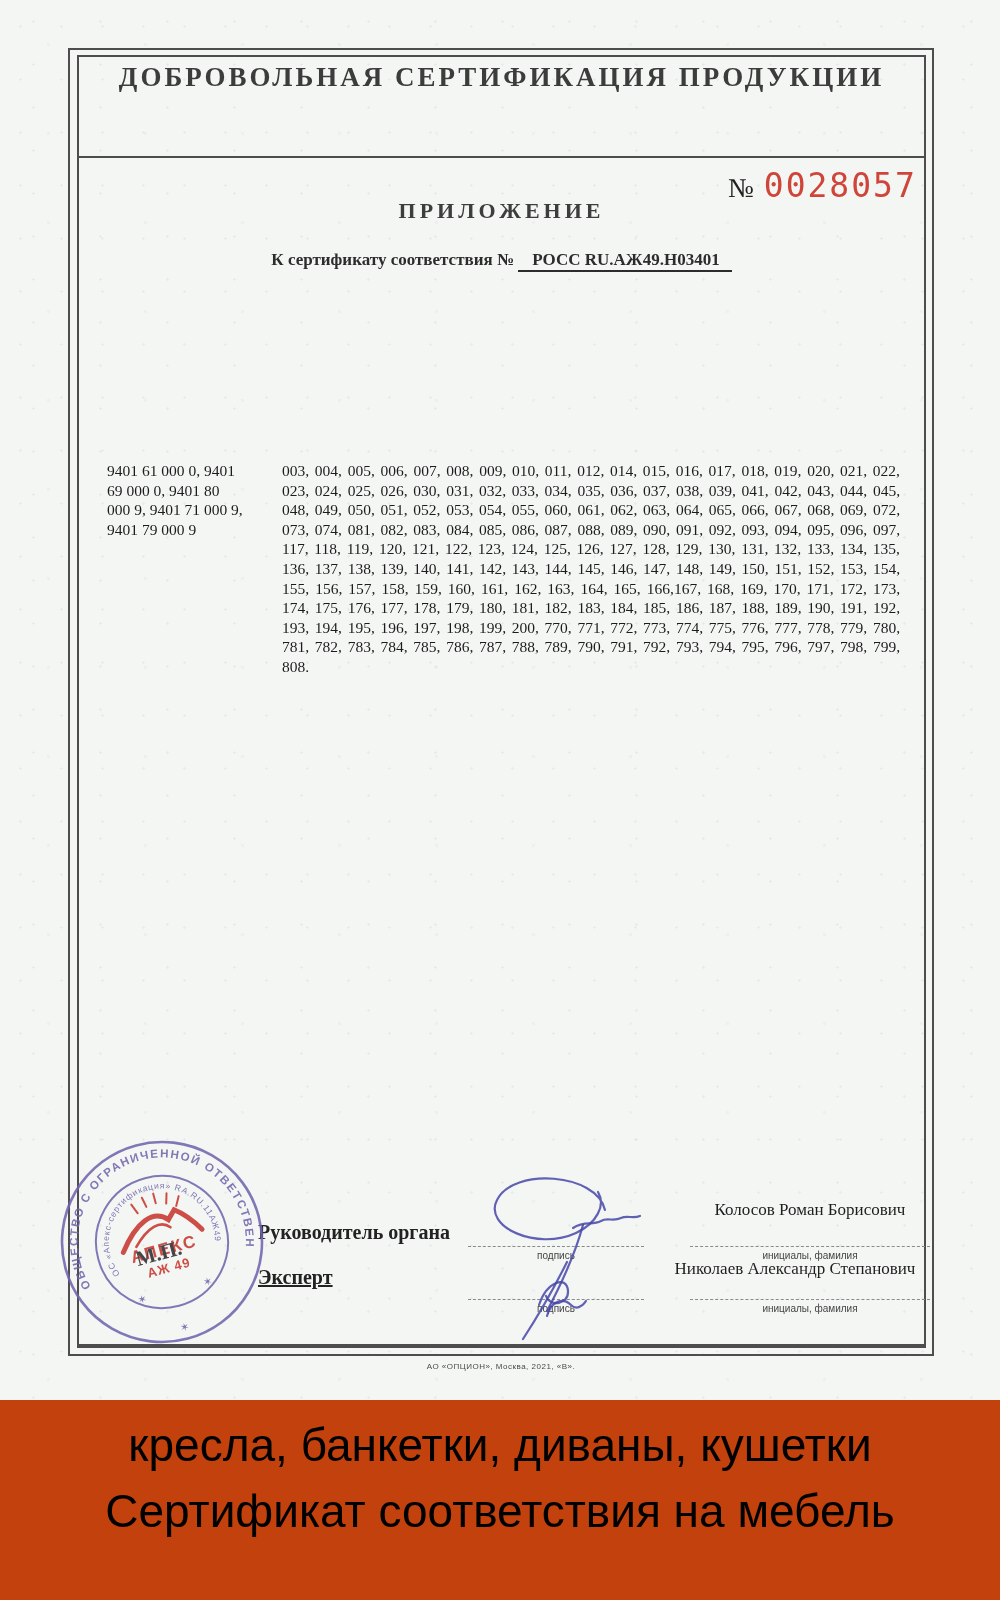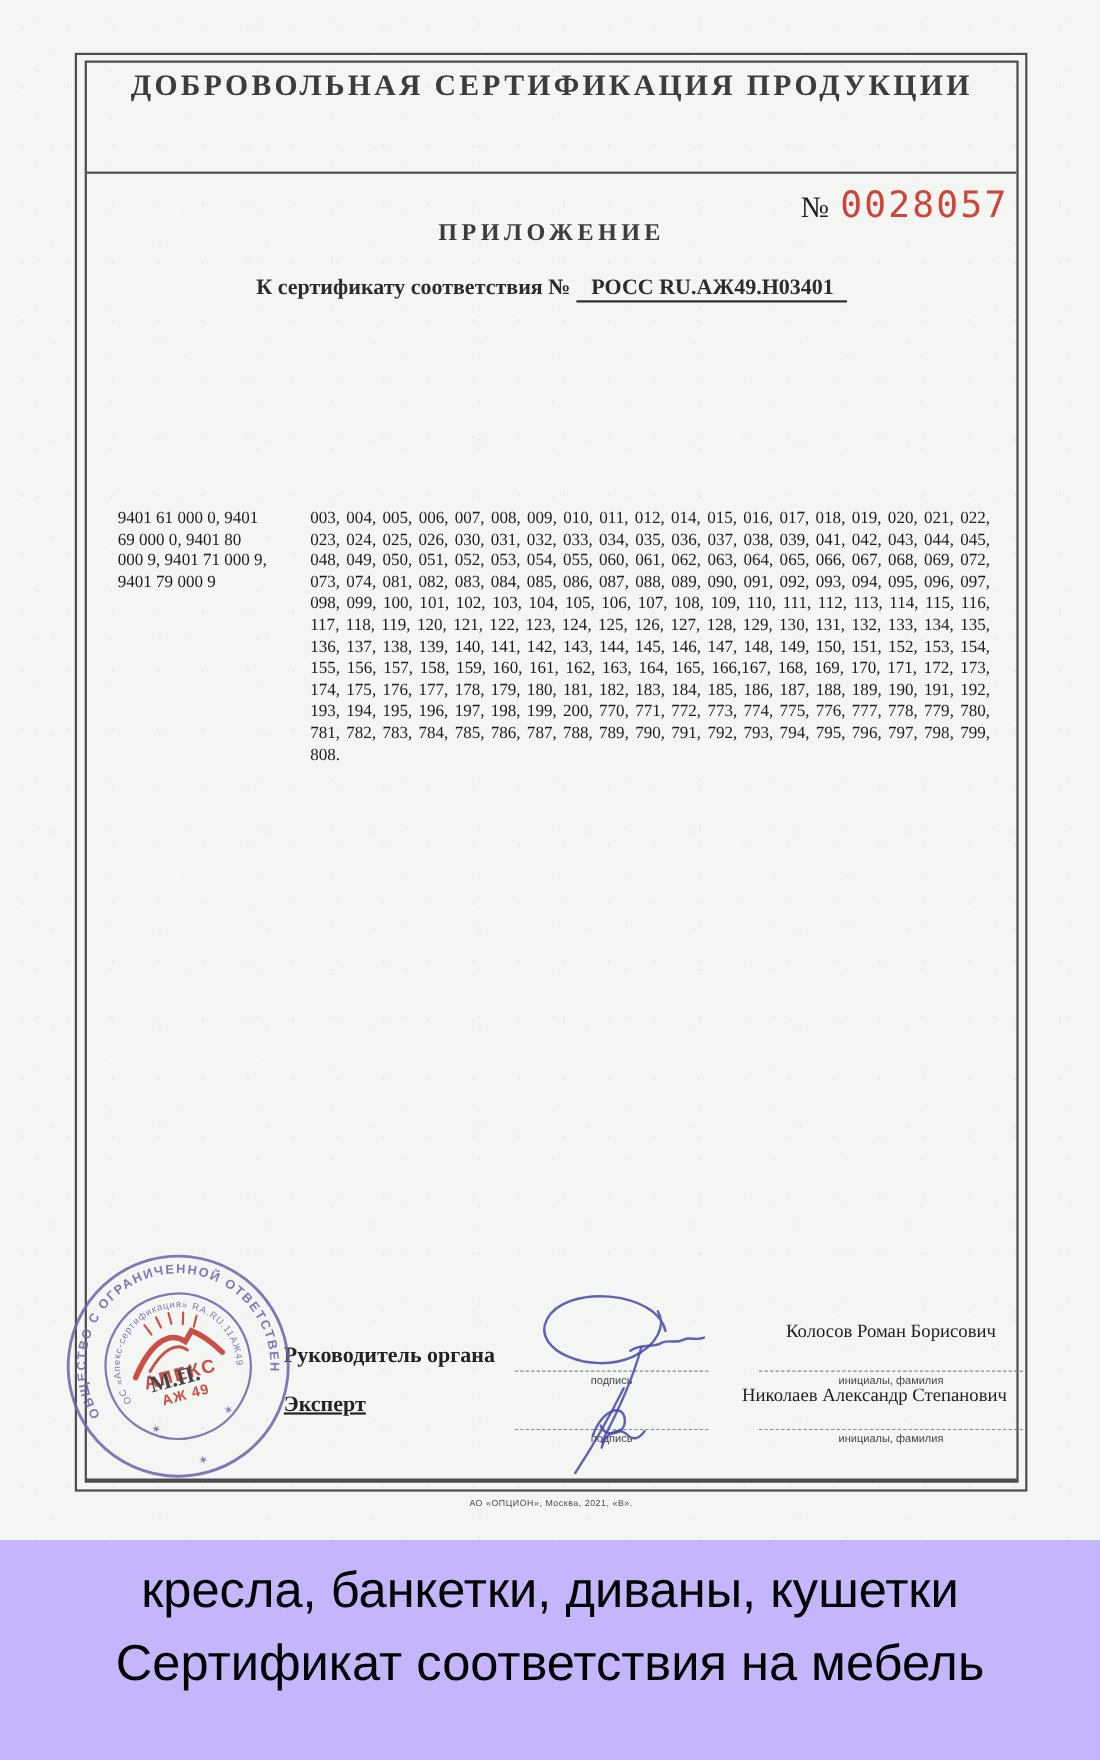--- a/index.html
+++ b/index.html
@@ -1,16 +1,16 @@
 <!DOCTYPE html>
 <html><head>
 <meta charset="utf-8">
 <style>
   html,body{margin:0;padding:0;background:#ffffff;}
-  .page{position:relative;width:1000px;height:1600px;background:#c4b5fd;overflow:hidden;
+  .page{position:relative;width:1000px;height:1600px;background:#c2410c;overflow:hidden;
         font-family:"Liberation Serif",serif;}
   
   .scan{position:absolute;left:0;top:0;width:1000px;height:1400px;
         background-color:#f4f6f4;
         background-image:
           radial-gradient(circle, rgba(140,170,195,.13) 1px, transparent 1.3px),
           radial-gradient(circle, rgba(120,140,130,.10) 1px, transparent 1.2px),
           radial-gradient(circle, rgba(150,160,180,.08) 1.5px, transparent 1.9px);
         background-size:41px 53px, 67px 43px, 97px 89px;}
   .border-outer{position:absolute;left:68px;top:48px;width:866px;height:1308px;
@@ -21,21 +21,21 @@
         border-top:2px solid #4d4d4d;}
   .doc-title{position:absolute;left:79px;top:62px;width:845px;text-align:center;
         font-size:27px;font-weight:bold;letter-spacing:3px;color:#3c3c3c;}
   .serial{position:absolute;left:728px;top:166px;display:flex;align-items:baseline;gap:10px;}
   .serial .nz{font-size:27px;color:#222;}
   .serial .digits{font-family:"DejaVu Sans Mono",monospace;font-size:33px;color:#d0453a;
         letter-spacing:2px;}
   .appendix-title{position:absolute;left:79px;top:198px;width:845px;text-align:center;
         font-size:22px;font-weight:bold;letter-spacing:4px;color:#3d3d3d;}
   .subtitle{position:absolute;left:79px;top:250px;width:845px;text-align:center;
-        font-size:20px;font-weight:bold;color:#2c2c2c;}
+        font-size:17px;font-weight:bold;color:#2c2c2c;}
   .subtitle .cert-num{border-bottom:2px solid #2c2c2c;padding:0 12px 1px 14px;}
   .tnved{position:absolute;left:107px;top:461px;width:152px;font-size:15.5px;
         line-height:19.6px;color:#1c1c1c;}
   .numbers{position:absolute;left:262px;top:461px;width:618px;font-size:15.5px;
         line-height:19.6px;color:#1c1c1c;margin-left:20px;}
   .num-line{white-space:nowrap;}
   .num-line.justify{white-space:normal;text-align:justify;text-align-last:justify;}
   
   .sig-label{position:absolute;font-size:20px;font-weight:bold;color:#222;}
   .lbl-head{left:258px;top:1221px;font-family:Liberation Serif, serif;}
@@ -109,21 +109,20 @@
       <div>69 000 0, 9401 80</div>
       <div>000 9, 9401 71 000 9,</div>
       <div>9401 79 000 9</div>
     </div>
 
     <div class="numbers">
       <div class="num-line justify">003, 004, 005, 006, 007, 008, 009, 010, 011, 012, 014, 015, 016, 017, 018, 019, 020, 021, 022,</div>
       <div class="num-line justify">023, 024, 025, 026, 030, 031, 032, 033, 034, 035, 036, 037, 038, 039, 041, 042, 043, 044, 045,</div>
       <div class="num-line justify">048, 049, 050, 051, 052, 053, 054, 055, 060, 061, 062, 063, 064, 065, 066, 067, 068, 069, 072,</div>
       <div class="num-line justify">073, 074, 081, 082, 083, 084, 085, 086, 087, 088, 089, 090, 091, 092, 093, 094, 095, 096, 097,</div>
-      <div class="num-line justify">098, 099, 100, 101, 102, 103, 104, 105, 106, 107, 108, 109, 110, 111, 112, 113, 114, 115, 116,</div>
       <div class="num-line justify">117, 118, 119, 120, 121, 122, 123, 124, 125, 126, 127, 128, 129, 130, 131, 132, 133, 134, 135,</div>
       <div class="num-line justify">136, 137, 138, 139, 140, 141, 142, 143, 144, 145, 146, 147, 148, 149, 150, 151, 152, 153, 154,</div>
       <div class="num-line justify">155, 156, 157, 158, 159, 160, 161, 162, 163, 164, 165, 166,167, 168, 169, 170, 171, 172, 173,</div>
       <div class="num-line justify">174, 175, 176, 177, 178, 179, 180, 181, 182, 183, 184, 185, 186, 187, 188, 189, 190, 191, 192,</div>
       <div class="num-line justify">193, 194, 195, 196, 197, 198, 199, 200, 770, 771, 772, 773, 774, 775, 776, 777, 778, 779, 780,</div>
       <div class="num-line justify">781, 782, 783, 784, 785, 786, 787, 788, 789, 790, 791, 792, 793, 794, 795, 796, 797, 798, 799,</div>
       <div class="num-line">808.</div>
     </div>
 
     <div class="sig-label lbl-head">Руководитель органа</div>

